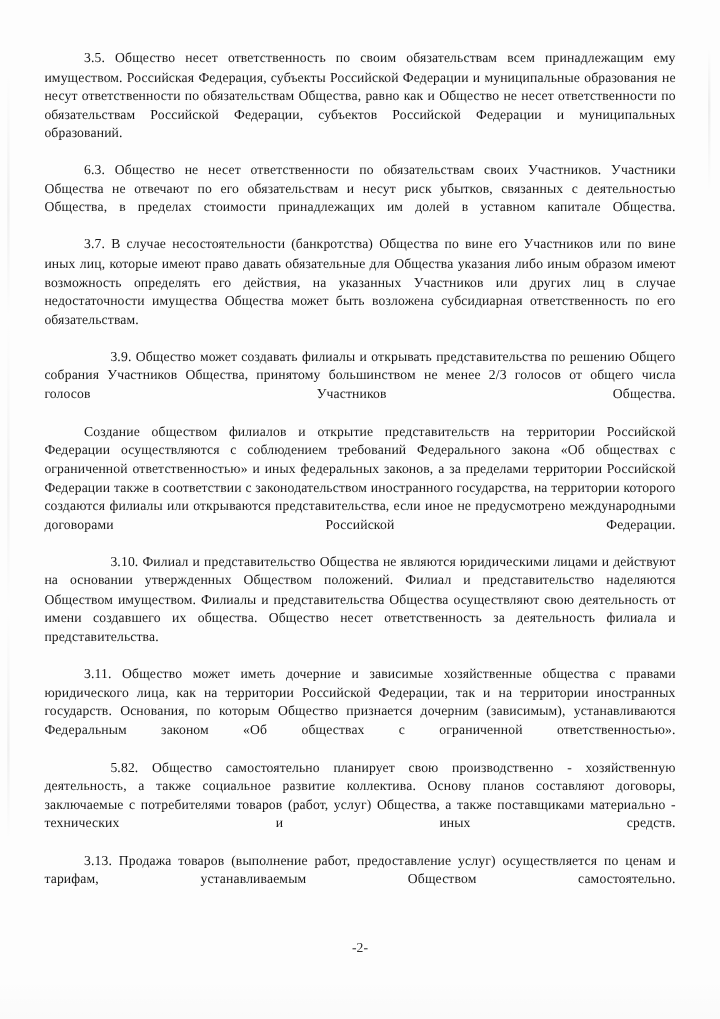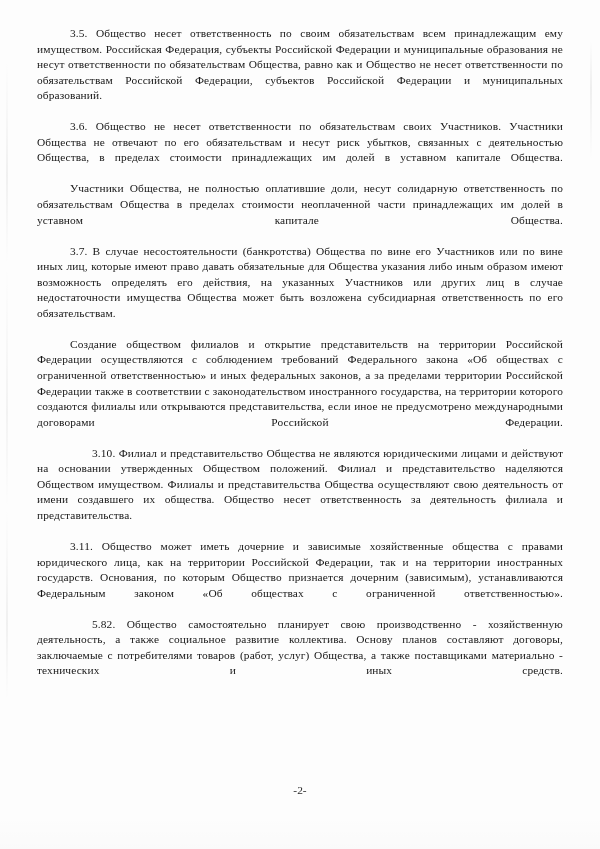--- a/index.html
+++ b/index.html
@@ -21,21 +21,21 @@
     position: relative;
     width: 600px;
     height: 849px;
     background: #fdfdfd;
     box-sizing: border-box;
   }
 
   .page-body {
     position: absolute;
     left: 37px;
-    top: 26px;
+    top: 42px;
     width: 526px;
   }
 
   p.para {
     margin: 0;
     font-size: 11.4px;
     line-height: 15.55px;
     text-align: justify;
     text-justify: inter-word;
     text-indent: 33px;
@@ -86,23 +86,24 @@
 <body>
 
 <div class="page">
 
   <div class="scan-edge left"></div>
   <div class="scan-edge right"></div>
   <div class="scan-edge bottom"></div>
 
   <div class="page-body" id="body-host">
       <p class="para ">3.5. Общество несет ответственность по своим обязательствам всем принадлежащим ему имуществом. Российская Федерация, субъекты Российской Федерации и муниципальные образования не несут ответственности по обязательствам Общества, равно как и Общество не несет ответственности по обязательствам Российской Федерации, субъектов Российской Федерации и муниципальных образований.</p>
-      <p class="para ">3.6. Общество не несет ответственности по обязательствам своих Участников. Участники Общества не отвечают по его обязательствам и несут риск убытков, связанных с деятельностью Общества, в пределах стоимости принадлежащих им долей в уставном капитале Общества.</p>
-      <p class="para ">Участники Общества, не полностью оплатившие доли, несут солидарную ответственность по обязательствам Общества в пределах стоимости неоплаченной части принадлежащих им долей в уставном капитале Общества.</p>
+      <p class="para ">6.3. Общество не несет ответственности по обязательствам своих Участников. Участники Общества не отвечают по его обязательствам и несут риск убытков, связанных с деятельностью Общества, в пределах стоимости принадлежащих им долей в уставном капитале Общества.</p>
       <p class="para ">3.7. В случае несостоятельности (банкротства) Общества по вине его Участников или по вине иных лиц, которые имеют право давать обязательные для Общества указания либо иным образом имеют возможность определять его действия, на указанных Участников или других лиц в случае недостаточности имущества Общества может быть возложена субсидиарная ответственность по его обязательствам.</p>
+      <p class="para indent-wide">3.9. Общество может создавать филиалы и открывать представительства по решению Общего собрания Участников Общества, принятому большинством не менее 2/3 голосов от общего числа голосов Участников Общества.</p>
       <p class="para ">Создание обществом филиалов и открытие представительств на территории Российской Федерации осуществляются с соблюдением требований Федерального закона «Об обществах с ограниченной ответственностью» и иных федеральных законов, а за пределами территории Российской Федерации также в соответствии с законодательством иностранного государства, на территории которого создаются филиалы или открываются представительства, если иное не предусмотрено международными договорами Российской Федерации.</p>
       <p class="para indent-wide">3.10. Филиал и представительство Общества не являются юридическими лицами и действуют на основании утвержденных Обществом положений. Филиал и представительство наделяются Обществом имуществом. Филиалы и представительства Общества осуществляют свою деятельность от имени создавшего их общества. Общество несет ответственность за деятельность филиала и представительства.</p>
       <p class="para "><span>3.11. Общество может иметь дочерние и зависимые хозяйственные общества с правами юридического лица, как на территории Российской Федерации, так и на территории иностранных государств. Основания, по которым Общество признается дочерним (зависимым), устанавливаются </span><span class="u">Федеральным законом</span><span> «Об обществах с ограниченной ответственностью».</span></p>
       <p class="para indent-wide">5.82. Общество самостоятельно планирует свою производственно - хозяйственную деятельность, а также социальное развитие коллектива. Основу планов составляют договоры, заключаемые с потребителями товаров (работ, услуг) Общества, а также поставщиками материально - технических и иных средств.</p>
+      <p class="para ">3.13. Продажа товаров (выполнение работ, предоставление услуг) осуществляется по ценам и тарифам, устанавливаемым Обществом самостоятельно.</p>
     </div>
 
   <div class="page-number">-2-</div>
 </div>
 
 </body></html>

